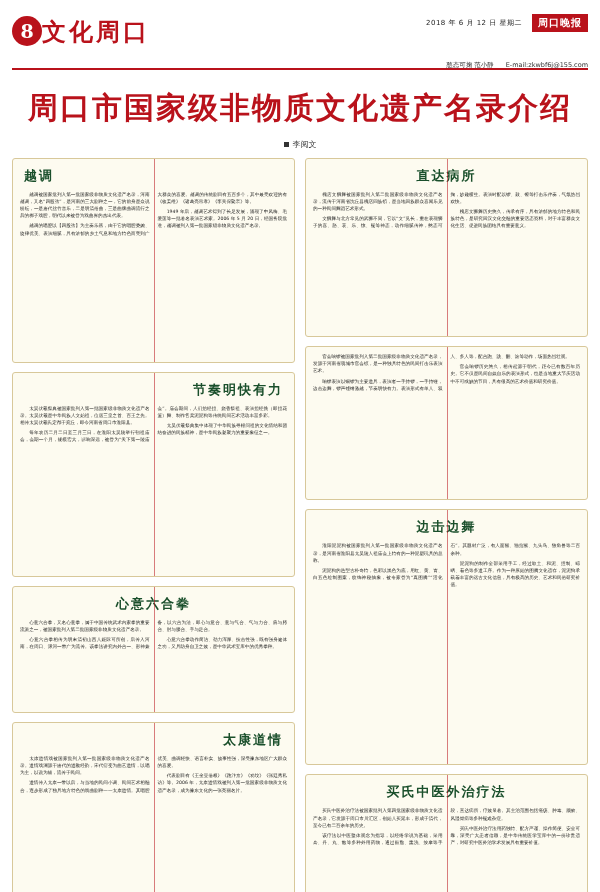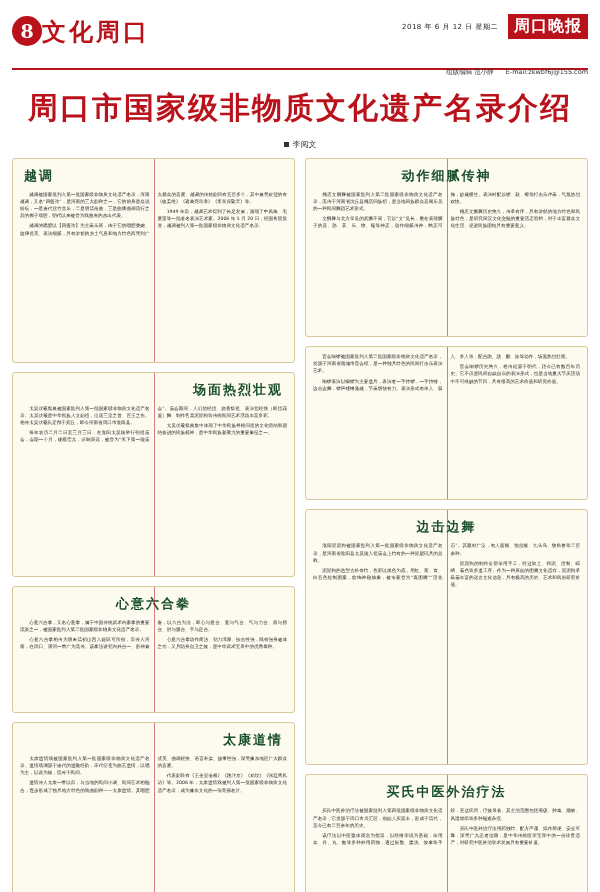--- a/index.html
+++ b/index.html
@@ -40,21 +40,21 @@
   .masthead-right{
     margin-left:auto;text-align:right;
     display:flex;flex-direction:column;align-items:flex-end;
     padding-top:4px;
     gap:25px;
   }
   .mh-row1{display:flex;align-items:center;gap:10px;}
   .mh-date{font-size:7px;color:#222;letter-spacing:.5px;}
   .logo-box{
     background:#b9121b;color:#fff;
-    font-size:16px;font-weight:bold;
+    font-size:10px;font-weight:bold;
     padding:2px 6px;letter-spacing:1px;
     font-family:"DejaVu Serif","Liberation Serif",serif;
   }
   .mh-row2{font-size:6.5px;color:#333;margin-top:4px;display:flex;gap:12px;}
   
   .headline{
     text-align:center;
     font-size:30px;font-weight:bold;color:#b9121b;
     letter-spacing:2px;
     margin:18px 0 10px 0;
@@ -113,21 +113,21 @@
 
   <div class="masthead">
     <div class="page-badge">8</div>
     <div class="section-title">文化周口</div>
     <div class="masthead-right">
       <div class="mh-row1">
         <span class="mh-date">2018 年 6 月 12 日   星期二</span>
         <span class="logo-box">周口晚报</span>
       </div>
       <div class="mh-row2">
-        <span>组版编辑  范小静</span>
+        <span>憨态可掬  范小静</span>
         <span>E-mail:zkwbf6j@155.com</span>
       </div>
     </div>
   </div>
 
   <div class="headline">周口市国家级非物质文化遗产名录介绍</div>
   <div class="byline"><span class="sq"></span><span>李阅文</span></div>
 
   <div class="columns">
 
@@ -137,21 +137,21 @@
         <div class="card-title left-al">越调</div>
         <div class="divider-v"></div>
         <div class="body-cols">
           <p>越调被国家批列入第一批国家级非物质文化遗产名录，河南越调，又名“四股弦”，是河南的三大剧种之一，它的前身是众说纷纭，一是唐代丝竹音乐，二是明清俗曲，三是曲牌曲调流行之后的梆子戏腔，明代以来被誉为戏曲界的杰出代表。</p>
           <p>越调的唱腔以【四股弦】为主奏乐器，由于它的唱腔委婉、旋律优美、表演细腻，具有浓郁的乡土气息和地方特色而受到广大群众的喜爱。越调的传统剧目有五百多个，其中最受欢迎的有《收姜维》《诸葛亮吊孝》《李天保娶亲》等。</p>
           <p>1949 年后，越调艺术得到了长足发展，涌现了申凤梅、毛爱莲等一批著名表演艺术家。2006 年 5 月 20 日，经国务院批准，越调被列入第一批国家级非物质文化遗产名录。</p>
         </div>
       </div>
 
       <div class="card" style="flex:1.05">
-        <div class="card-title right-al">场面热烈壮观</div>
+        <div class="card-title right-al">节奏明快有力</div>
         <div class="divider-v"></div>
         <div class="body-cols">
           <p>太昊伏羲祭典被国家批列入第一批国家级非物质文化遗产名录。太昊伏羲是中华民族人文始祖，位居三皇之首、百王之先。相传太昊伏羲氏定都于宛丘，即今河南省周口市淮阳县。</p>
           <p>每年农历二月二日至三月三日，在淮阳太昊陵举行朝祖庙会，会期一个月，规模宏大，影响深远，被誉为“天下第一陵庙会”。庙会期间，人们抬经担、烧香祭祖、表演担经挑（即担花篮）舞、制作售卖泥泥狗等传统民间艺术活动丰富多彩。</p>
           <p>太昊伏羲祭典集中体现了中华民族寻根问祖的文化情结和团结奋进的民族精神，是中华民族凝聚力的重要象征之一。</p>
         </div>
       </div>
 
       <div class="card" style="flex:0.62">
         <div class="card-title">心意六合拳</div>
@@ -171,21 +171,21 @@
           <p>道情传入太康一带以后，与当地的民间小调、民间艺术相融合，逐步形成了独具地方特色的戏曲剧种——太康道情。其唱腔优美、曲调轻快、语言朴实、故事性强，深受豫东地区广大群众的喜爱。</p>
           <p>代表剧目有《王金豆借粮》《跑汴京》《劝坟》《张廷秀私访》等。2006 年，太康道情戏被列入第一批国家级非物质文化遗产名录，成为豫东文化的一张亮丽名片。</p>
         </div>
       </div>
 
     </div>
 
     <div class="col">
 
       <div class="card" style="flex:0.92">
-        <div class="card-title">动作细腻传神</div>
+        <div class="card-title">直达病所</div>
         <div class="divider-v"></div>
         <div class="body-cols">
           <p>槐店文狮舞被国家批列入第二批国家级非物质文化遗产名录，流传于河南省沈丘县槐店回族镇，是当地回族群众喜闻乐见的一种民间舞蹈艺术形式。</p>
           <p>文狮舞与北方常见的武狮不同，它以“文”见长，重在表现狮子的喜、怒、哀、乐、惊、疑等神态，动作细腻传神，憨态可掬，妙趣横生。表演时配以锣、鼓、镲等打击乐伴奏，气氛热烈欢快。</p>
           <p>槐店文狮舞历史悠久，传承有序，具有浓郁的地方特色和民族特色，是研究回汉文化交融的重要活态资料，对于丰富群众文化生活、促进民族团结具有重要意义。</p>
         </div>
       </div>
 
       <div class="card" style="flex:0.78">
         <div class="divider-v"></div>

